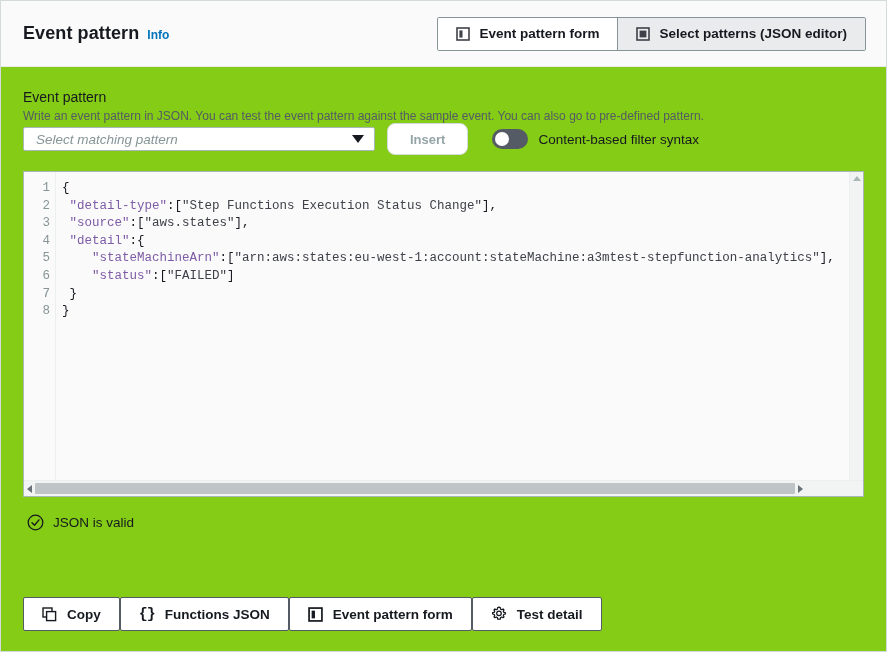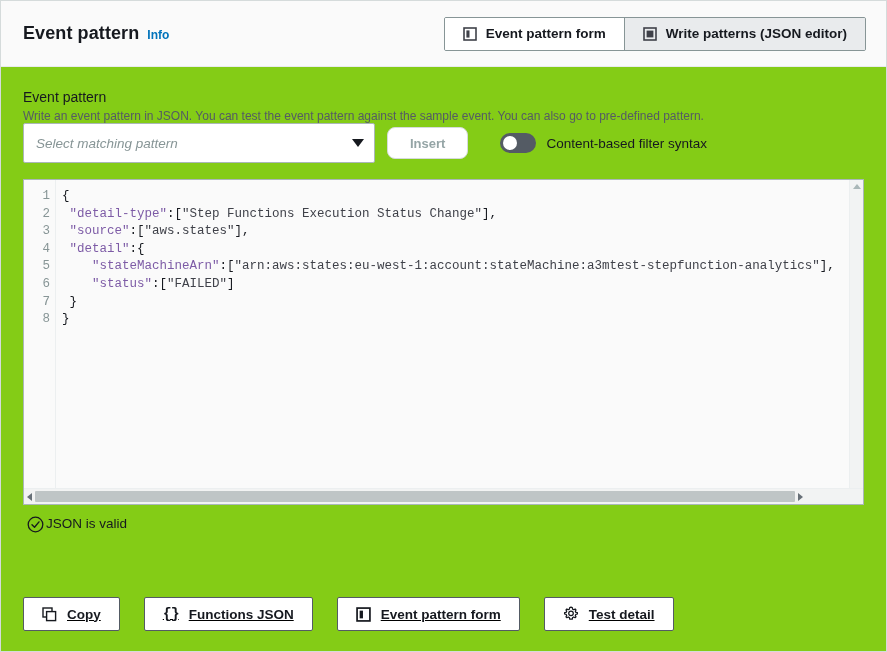--- a/index.html
+++ b/index.html
@@ -71,21 +71,21 @@
     font-size: 14px; color: #16191f; margin-bottom: 4px;
   }
   .field-desc {
     font-size: 12px; color: #545b64; margin-bottom: 0;
   }
 
   .controls-row {
     display: flex; align-items: center; gap: 12px; margin-bottom: 16px;
   }
   .select-box {
-    width: 352px; height: 40px;
+    width: 352px; height: 24px;
     border: 1px solid #aab7b8; border-radius: 2px;
     background: #ffffff;
     display: flex; align-items: center;
     padding: 0 10px 0 12px;
     cursor: pointer;
     gap: 28px;
   }
   .select-placeholder {
     flex: 1 1 auto;
     font-size: 13.5px; font-style: italic; color: #879596;
@@ -96,21 +96,21 @@
     border-top: 8px solid #16191f;
   }
   .insert-btn {
     height: 32px; padding: 0 22px;
     border: 1px solid #d5dbdb; border-radius: 8px;
     background: #ffffff; color: #95a5a6;
     font-size: 13px; font-weight: bold;
     font-family: inherit;
     cursor: default;
   }
-  .toggle-wrap { display: flex; align-items: center; gap: 10px; margin-left: 20px; }
+  .toggle-wrap { display: flex; align-items: center; gap: 10px; margin-left: 12px; }
   .toggle {
     width: 36px; height: 20px; border-radius: 10px;
     background: #545b64; position: relative; cursor: pointer; flex: 0 0 auto;
   }
   .toggle .knob {
     position: absolute; top: 3px; left: 3px;
     width: 14px; height: 14px; border-radius: 50%;
     background: #ffffff;
   }
   .toggle-label { font-size: 13.5px; color: #16191f; }
@@ -183,31 +183,31 @@
   .arr-right { width: 0; height: 0;
     border-top: 4px solid transparent; border-bottom: 4px solid transparent;
     border-left: 5px solid #687078; margin-left: 3px; }
   .hthumb {
     flex: 1 1 auto; height: 11px;
     background: #bfc5c6; border-radius: 1px;
     max-width: 760px;
   }
 
   .status-row {
-    display: flex; align-items: flex-start; gap: 2px;
+    display: flex; align-items: center; gap: 9px;
     padding: 11px 0 0 4px;
     height: 40px;
   }
   .status-text { font-size: 13.5px; color: #16191f; }
 
   
   .panel-footer {
     flex: 0 0 auto;
     padding: 6px 34px 20px 22px;
-    display: flex; gap: 24px; text-decoration: underline;
+    display: flex; gap: 0;
   }
   .fbtn {
     height: 34px; padding: 0 18px;
     border: 1px solid #545b64; border-radius: 2px;
     background: #ffffff; color: #16191f;
     font-size: 13.5px; font-weight: bold;
     font-family: inherit;
     display: flex; align-items: center; gap: 10px;
     cursor: pointer; white-space: nowrap;
   }
@@ -235,21 +235,21 @@
         </span>
         <span>Event pattern form</span>
       </button>
       <button class="seg-btn selected">
         <span class="ico">
           <svg width="14" height="14" viewBox="0 0 14 14">
             <rect x="1" y="1" width="12" height="12" fill="none" stroke="#3f4149" stroke-width="1.6"></rect>
             <rect x="3.6" y="3.6" width="6.8" height="6.8" fill="#3f4149"></rect>
           </svg>
         </span>
-        <span>Write patterns (JSON editor)</span>
+        <span>Select patterns (JSON editor)</span>
       </button>
     </div>
   </div>
 
   <div class="panel-body">
 
     <div class="field-label">Event pattern</div>
     <div class="field-desc">Write an event pattern in JSON. You can test the event pattern against the sample event. You can also go to pre-defined pattern.</div>
 
     <div class="controls-row">

